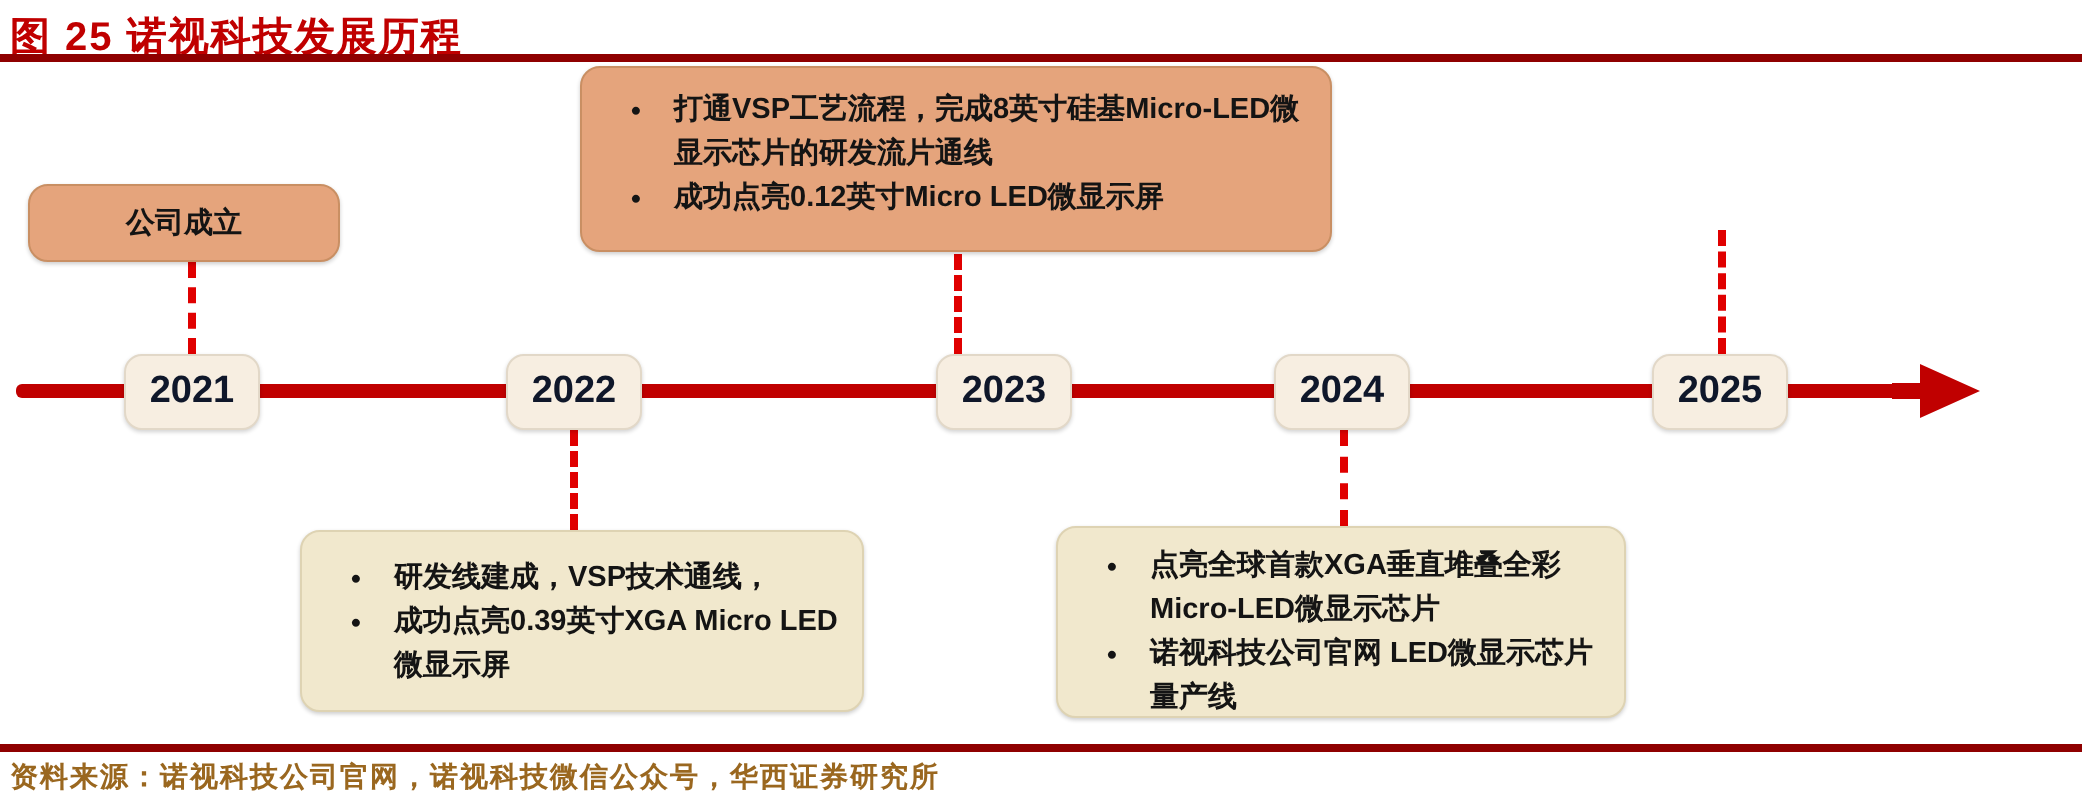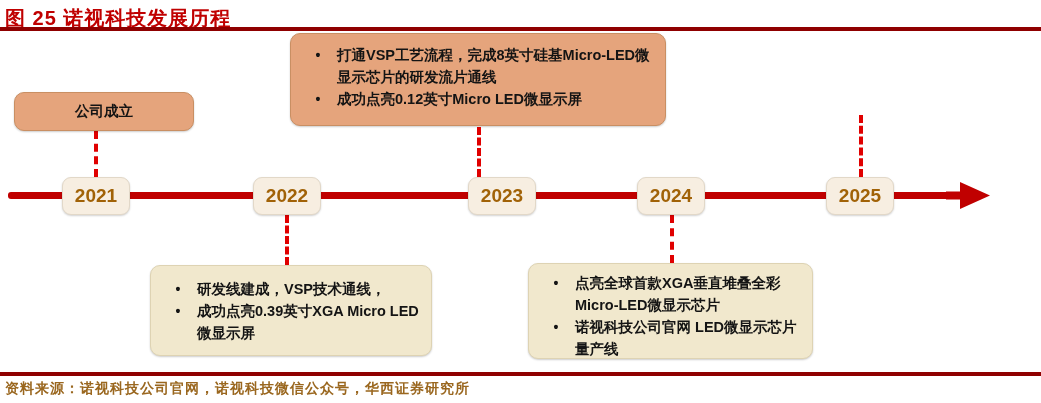--- a/index.html
+++ b/index.html
@@ -43,37 +43,37 @@
   .conn-2022 { left: 285px; top: 215px; height: 50px; }
   .conn-2023 { left: 477px; top: 127px; height: 50px; }
   .conn-2024 { left: 670px; top: 215px; height: 48px; }
   .conn-2025 { left: 859px; top: 115px; height: 62px; }
   
   .year-chip {
     position: absolute; top: 177px; width: 68px; height: 38px;
     background: #F7EEE1; border: 1px solid #E2D8C8; border-radius: 9px;
     box-shadow: 0 1px 2px rgba(0,0,0,0.18);
     display: flex; align-items: center; justify-content: center;
-    font-size: 19px; font-weight: bold; color: #a16207;
+    font-size: 19px; font-weight: bold; color: #0f172a;
   }
   .chip-2021 { left: 62px; }
   .chip-2022 { left: 253px; }
   .chip-2023 { left: 468px; }
   .chip-2024 { left: 637px; }
   .chip-2025 { left: 826px; }
   
   .callout {
     position: absolute; border-radius: 10px;
     font-size: 14.5px; font-weight: bold; color: #141414;
     box-shadow: 0 1px 2px rgba(0,0,0,0.2);
   }
   .salmon { background: #E5A47C; border: 1px solid #C98F63; }
   .cream  { background: #F1E8CD; border: 1px solid #DED3B3; }
   .centered { display: flex; align-items: center; justify-content: center; text-align: center; }
-  .co-2021 { left: 14px;  top: 92px;  width: 180px; height: 39px; }
+  .co-2021 { left: 14px;  top: 92px;  width: 156px; height: 39px; }
   .co-2023 { left: 290px; top: 33px;  width: 376px; height: 93px; padding: 10px 14px 8px 8px; }
   .co-2025 { left: 735px; top: 72px;  width: 251px; height: 43px; }
   .co-2022 { left: 150px; top: 265px; width: 282px; height: 91px; padding: 12px 12px 8px 8px; }
   .co-2024 { left: 528px; top: 263px; width: 285px; height: 96px; padding: 8px 10px 8px 8px; }
   .bullet-row { display: flex; align-items: flex-start; line-height: 22px; }
   .bullet-glyph {
     flex: 0 0 38px; text-align: center; font-size: 14px; line-height: 22px;
   }
   .bullet-text { flex: 1 1 auto; }
 </style>

